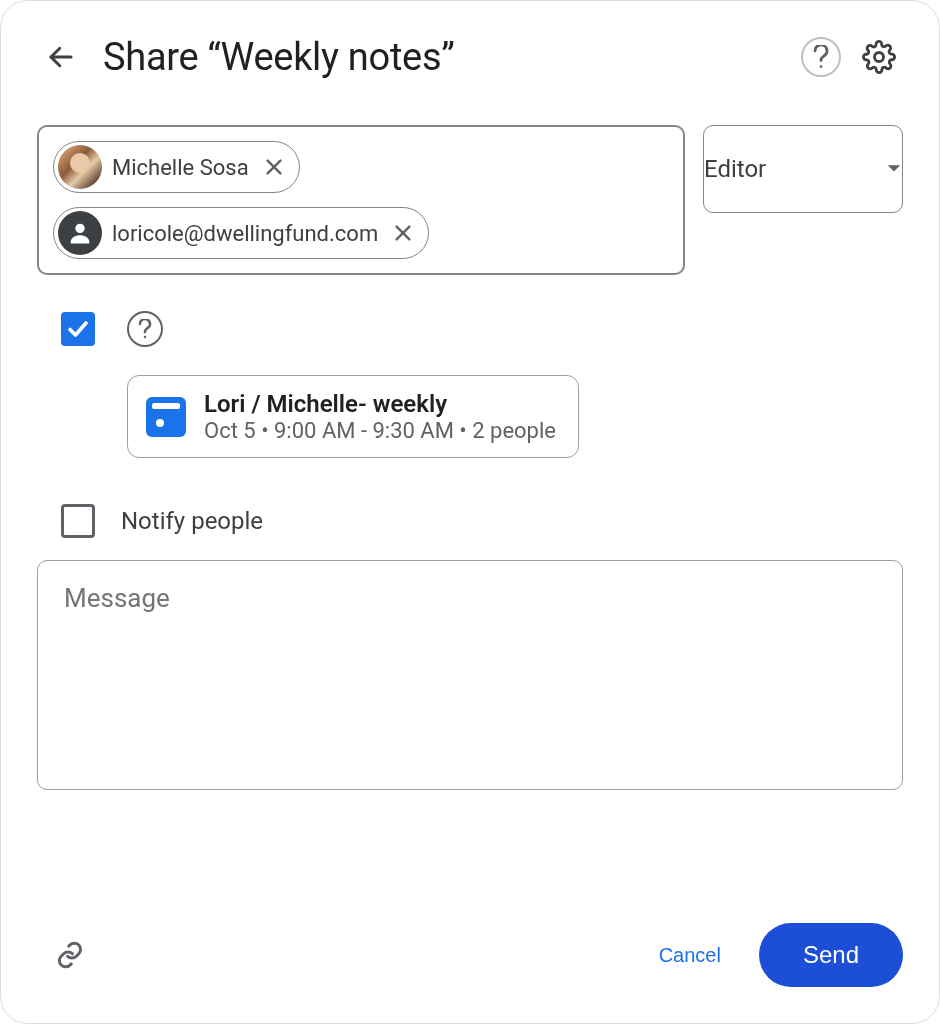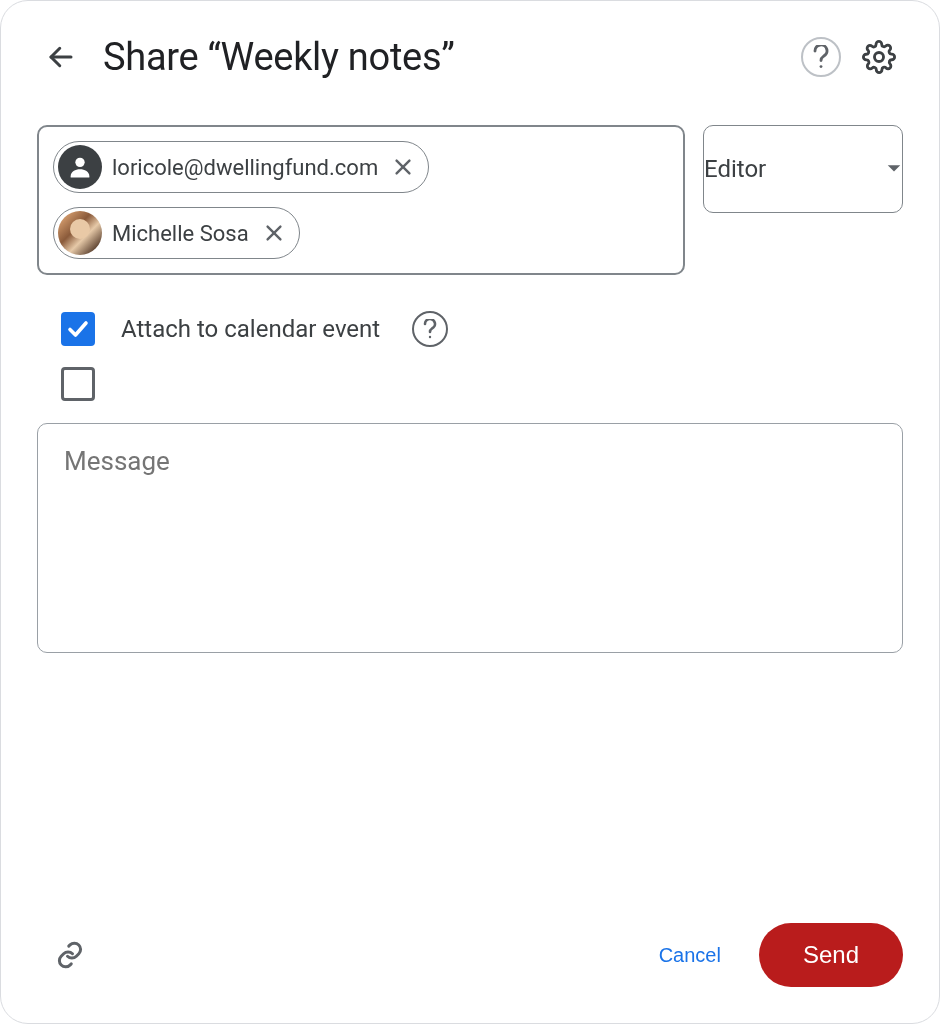--- a/index.html
+++ b/index.html
@@ -192,21 +192,21 @@
       padding-top:28px;
     }
     .link-icon { color:#5f6368; padding-left:18px;}
     .footer-right { margin-left:auto; display:flex; gap:12px; align-items:center;}
     .btn-text {
       background:transparent; border:none;
       color:#1a73e8; font-size:20px; font-weight:500;
       padding:14px 26px; border-radius:999px; cursor:pointer;
     }
     .btn-primary {
-      background:#b91c1c; border:none; color:#fff;
+      background:#1d4ed8; border:none; color:#fff;
       font-size:24px; font-weight:500;
       padding:18px 44px; border-radius:999px; cursor:pointer;
     }
   </style>
 </head>
 <body>
 
 <div class="dialog">
 
   <div class="header">
@@ -229,71 +229,78 @@
             <circle cx="12" cy="12" r="3.2"></circle>
             <path d="M19.4 15a1.65 1.65 0 0 0 .33 1.82l.06.06a2 2 0 1 1-2.83 2.83l-.06-.06a1.65 1.65 0 0 0-1.82-.33 1.65 1.65 0 0 0-1 1.51V21a2 2 0 0 1-4 0v-.09a1.65 1.65 0 0 0-1-1.51 1.65 1.65 0 0 0-1.82.33l-.06.06a2 2 0 1 1-2.83-2.83l.06-.06a1.65 1.65 0 0 0 .33-1.82 1.65 1.65 0 0 0-1.51-1H3a2 2 0 0 1 0-4h.09a1.65 1.65 0 0 0 1.51-1 1.65 1.65 0 0 0-.33-1.82l-.06-.06a2 2 0 1 1 2.83-2.83l.06.06a1.65 1.65 0 0 0 1.82.33h0a1.65 1.65 0 0 0 1-1.51V3a2 2 0 0 1 4 0v.09a1.65 1.65 0 0 0 1 1.51h0a1.65 1.65 0 0 0 1.82-.33l.06-.06a2 2 0 1 1 2.83 2.83l-.06.06a1.65 1.65 0 0 0-.33 1.82v0a1.65 1.65 0 0 0 1.51 1H21a2 2 0 0 1 0 4h-.09a1.65 1.65 0 0 0-1.51 1z"></path>
           </svg>
       </button>
     </div>
   </div>
 
   <div class="row-people">
     <div class="people-box">
       <div class="chip">
+        <div class="avatar photo"></div>
+        <span class="label">Michelle Sosa</span>
+        <button class="remove">
+          <svg width="22" height="22" viewBox="0 0 24 24" stroke="#5f6368" stroke-width="2.6" stroke-linecap="round">
+              <line x1="5" y1="5" x2="19" y2="19"></line>
+              <line x1="19" y1="5" x2="5" y2="19"></line>
+            </svg>
+        </button>
+      </div>
+      <div class="chip">
         <div class="avatar">
           <svg width="28" height="28" viewBox="0 0 24 24" fill="#fff">
               <circle cx="12" cy="8" r="4"></circle>
               <path d="M4 20c0-4 4-6 8-6s8 2 8 6v1H4z"></path>
             </svg>
         </div>
         <span class="label">loricole@dwellingfund.com</span>
         <button class="remove">
           <svg width="22" height="22" viewBox="0 0 24 24" stroke="#5f6368" stroke-width="2.6" stroke-linecap="round">
               <line x1="5" y1="5" x2="19" y2="19"></line>
               <line x1="19" y1="5" x2="5" y2="19"></line>
             </svg>
         </button>
       </div>
-      <div class="chip">
-        <div class="avatar photo"></div>
-        <span class="label">Michelle Sosa</span>
-        <button class="remove">
-          <svg width="22" height="22" viewBox="0 0 24 24" stroke="#5f6368" stroke-width="2.6" stroke-linecap="round">
-              <line x1="5" y1="5" x2="19" y2="19"></line>
-              <line x1="19" y1="5" x2="5" y2="19"></line>
-            </svg>
-        </button>
-      </div>
     </div>
     <div class="role-select">
       <span>Editor</span>
       <svg width="16" height="10" viewBox="0 0 12 8" fill="#5f6368">
           <path d="M1 1 L6 6 L11 1 z"></path>
         </svg>
     </div>
   </div>
 
   <div class="check-row">
     <div class="checkbox checked">
       <svg width="24" height="24" viewBox="0 0 24 24" fill="none" stroke="#fff" stroke-width="3.6" stroke-linecap="round" stroke-linejoin="round">
           <polyline points="4 12.5 9.5 18 20 6"></polyline>
         </svg>
     </div>
-    <span class="check-label">Attach to calendar event</span>
     <div class="help-circle">
       <svg width="14" height="20" viewBox="0 0 12 20" fill="none" stroke="#5f6368" stroke-width="2.6" stroke-linecap="round">
           <path d="M1 5 a5 5 0 1 1 7 4.5 c-1.5 1 -2 2 -2 3.5"></path>
           <circle cx="6" cy="18" r="1.2" fill="#5f6368" stroke="none"></circle>
         </svg>
     </div>
   </div>
 
+  <div class="event-card">
+    <div class="cal-icon"></div>
+    <div>
+      <div class="event-title">Lori / Michelle- weekly</div>
+      <div class="event-sub">Oct 5 • 9:00 AM - 9:30 AM • 2 people</div>
+    </div>
+  </div>
 
   <div class="check-row notify-row">
     <div class="checkbox unchecked"></div>
+    <span class="check-label">Notify people</span>
   </div>
 
   <textarea class="message-box" placeholder="Message" style=""></textarea>
 
   <div class="footer">
     <button class="icon-btn link-icon">
       <svg width="36" height="36" viewBox="0 0 24 24" fill="none" stroke="#5f6368" stroke-width="2.4" stroke-linecap="round">
           <path d="M10 13a5 5 0 0 0 7.07 0l2-2a5 5 0 0 0-7.07-7.07l-1 1"></path>
           <path d="M14 11a5 5 0 0 0-7.07 0l-2 2a5 5 0 0 0 7.07 7.07l1-1"></path>
         </svg>

